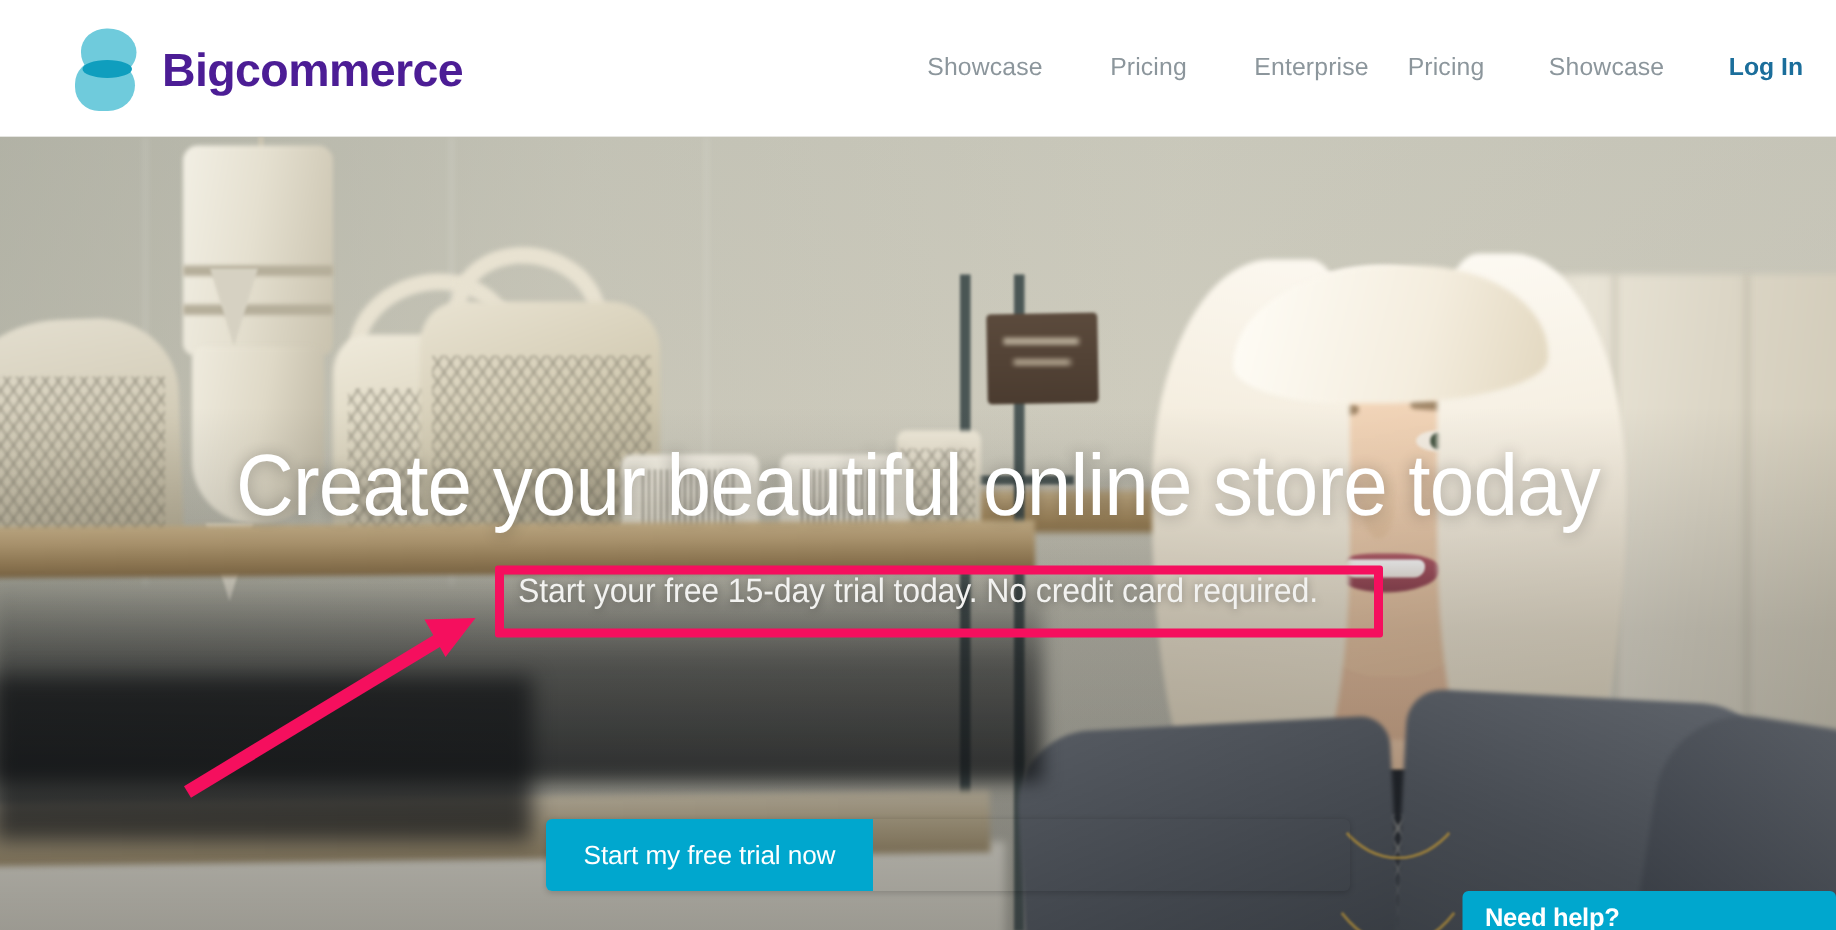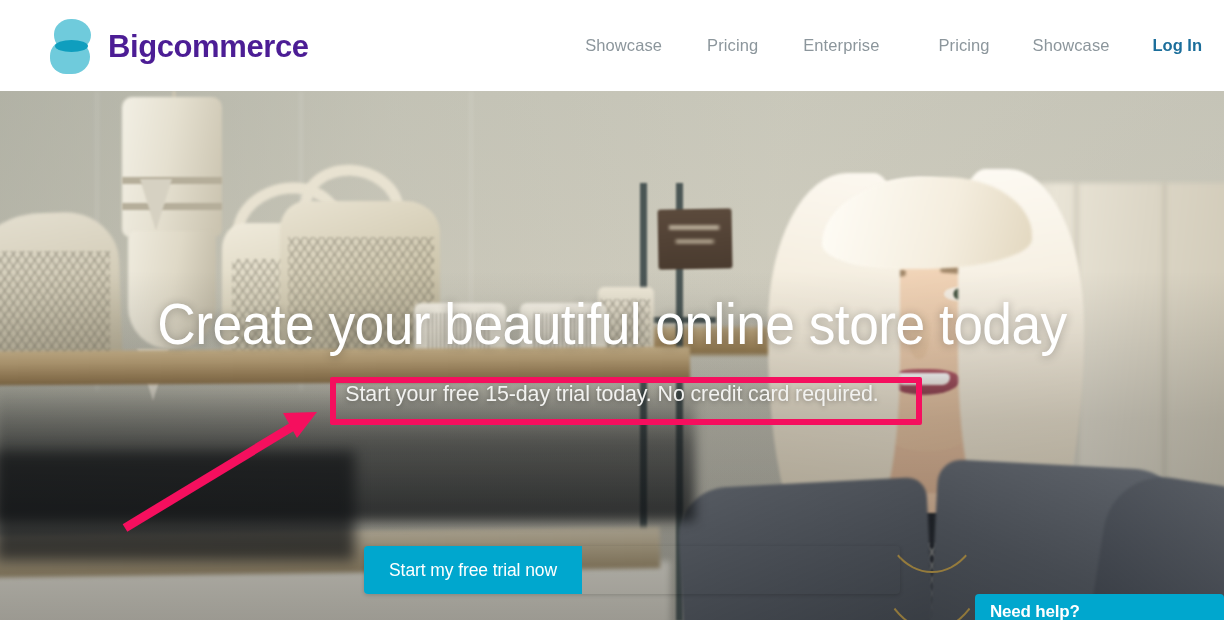--- a/index.html
+++ b/index.html
@@ -48,21 +48,21 @@
   .nav {
     position:absolute; right:0; top:0; height:91px;
     display:flex; align-items:center;
   }
   .nav-item {
     font-size:16.5px; color:#8C969C; white-space:nowrap;
     cursor:pointer; letter-spacing:0.1px;
   }
   .nav-item:nth-child(1){ margin-right:45px; }
   .nav-item:nth-child(2){ margin-right:45px; }
-  .nav-item:nth-child(3){ margin-right:59px; }
+  .nav-item:nth-child(3){ margin-right:26px; }
   .nav-item:nth-child(4){ margin-right:43px; }
   .nav-item:nth-child(5){ margin-right:43px; }
   .nav-login {
     font-size:16.5px; font-weight:bold; color:#1B6E9B;
     white-space:nowrap; cursor:pointer; margin-right:22px;
   }
 
   
   .hero {
     position:absolute; top:91px; left:0;

